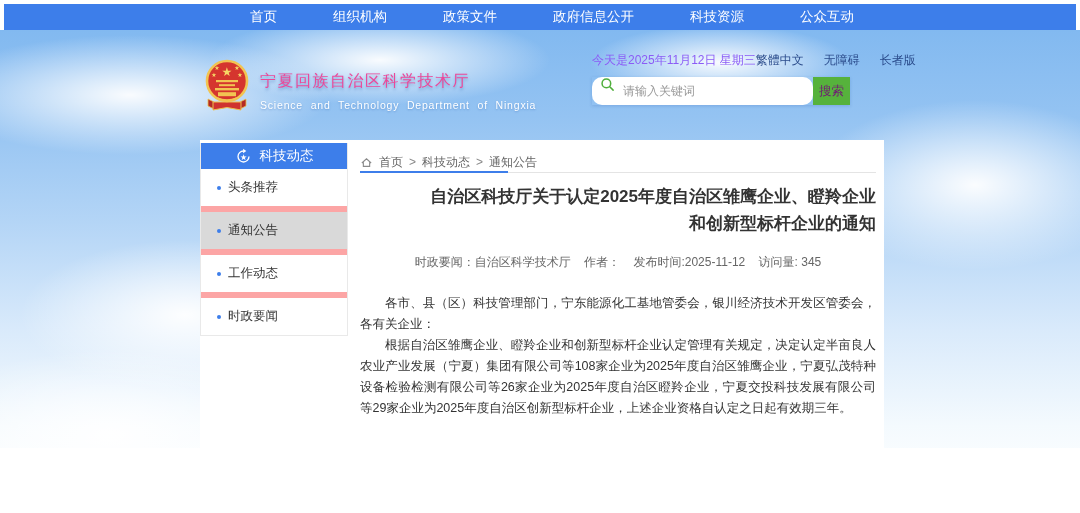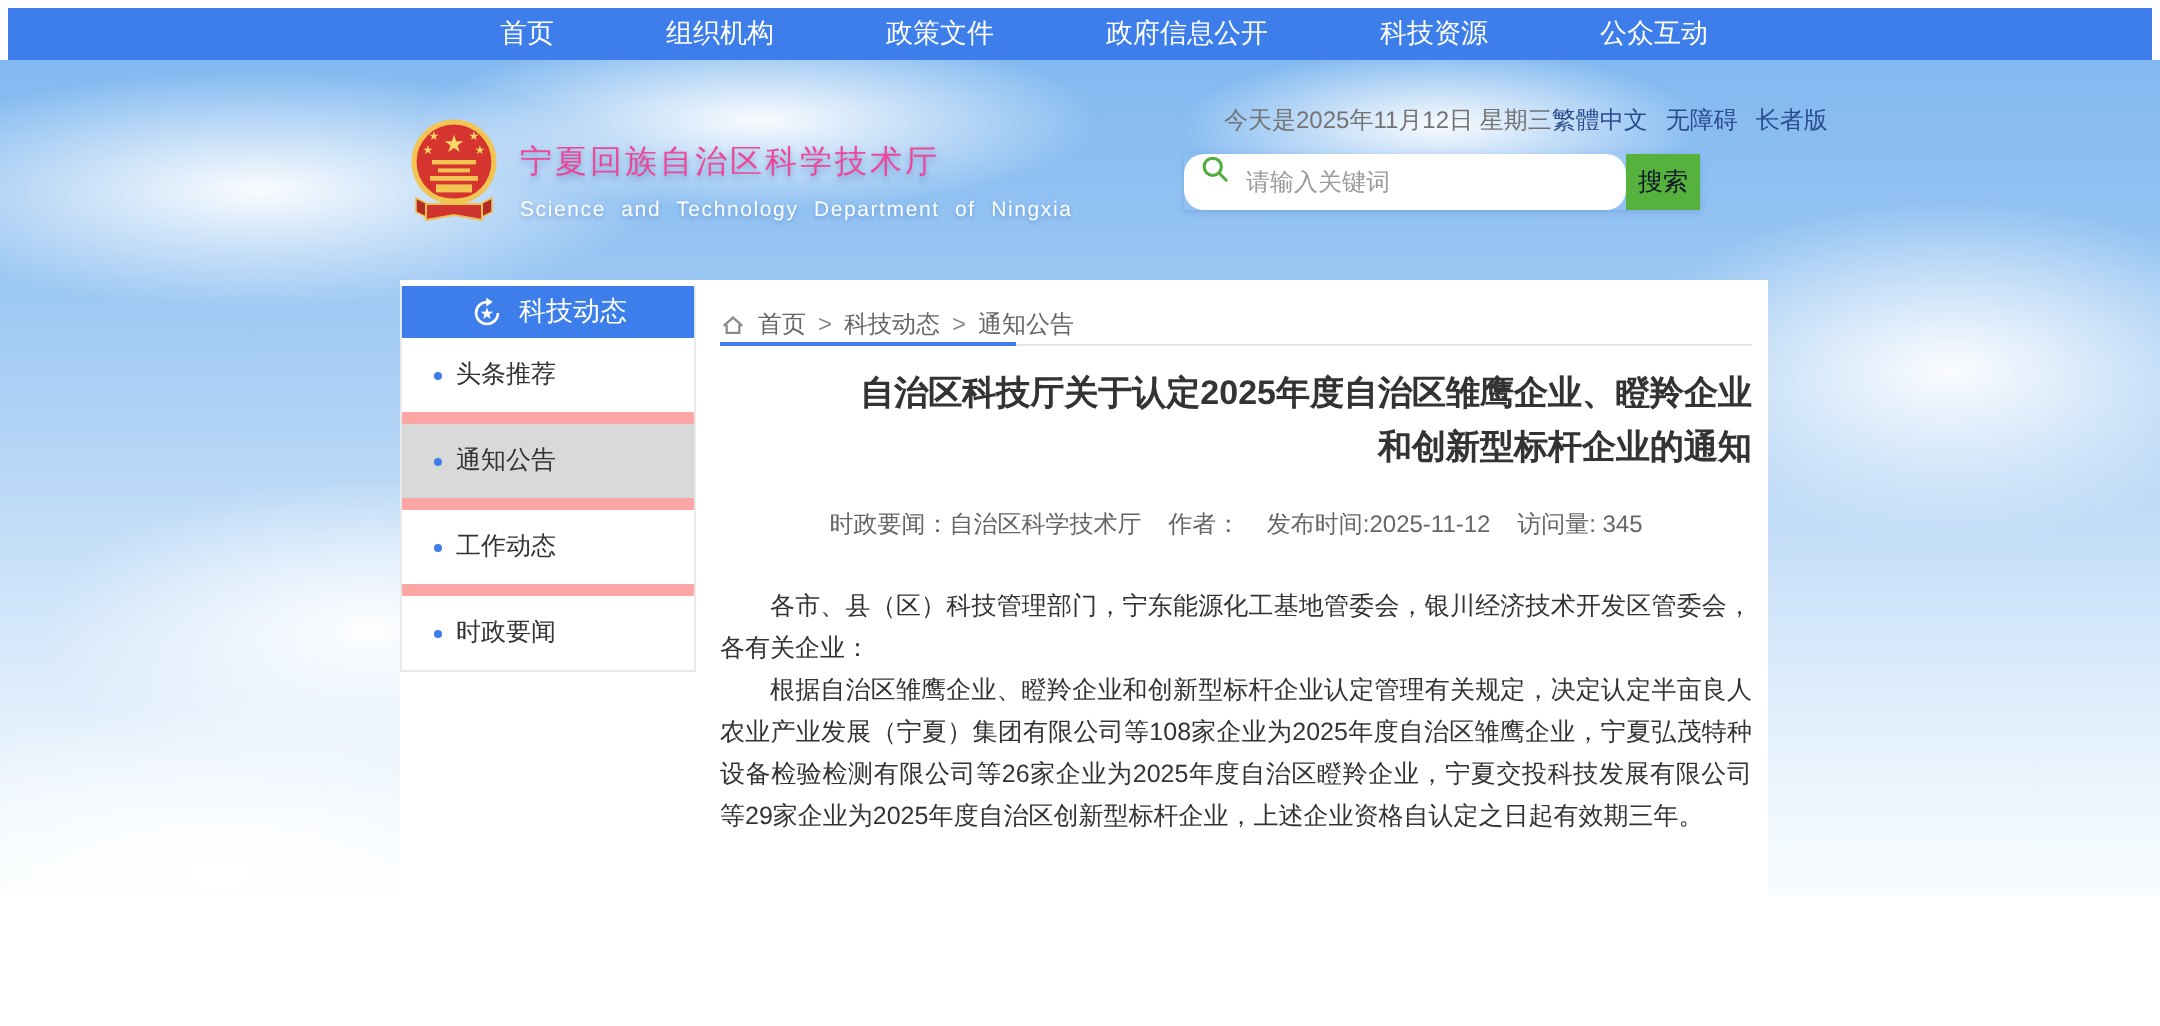--- a/index.html
+++ b/index.html
@@ -23,28 +23,28 @@
   .site-header{position:absolute;left:203px;top:58px;display:flex;gap:9px;align-items:flex-start;z-index:4;}
   .logo{display:block;cursor:pointer;}
   .titles{padding-top:13px;}
   .site-title{color:#ec4899;font-size:16px;font-weight:normal;letter-spacing:1.5px;
               text-shadow:0 2px 3px rgba(25,80,165,.4);white-space:nowrap;}
   .site-subtitle{color:#fff;font-size:10.5px;margin-top:7px;letter-spacing:.8px;word-spacing:4px;
                  text-shadow:0 1px 2px rgba(25,80,165,.35);white-space:nowrap;}
   
   .header-right{position:absolute;left:592px;top:52px;width:284px;z-index:4;}
   .date-row{display:flex;align-items:center;font-size:12px;white-space:nowrap;}
-  .date-text{color:#737373;margin-left:20px;}
-  .quick-links{margin-left:auto;display:flex;gap:9px;}
+  .date-text{color:#8b5cf6;}
+  .quick-links{margin-left:auto;display:flex;gap:20px;}
   .quick-links a{color:#2b4c8c;text-decoration:none;cursor:pointer;}
   .search-row{margin-top:8px;display:flex;width:258px;height:28px;box-shadow:0 1px 3px rgba(50,100,180,.25);}
   .search-box{flex:1;background:#fff;display:flex;padding:0 8px;gap:6px;border-radius:10px;}
   .search-box input{border:none;outline:none;flex:1;font-size:12px;color:#333;min-width:0;background:transparent;}
   .search-box input::placeholder{color:#9a9a9a;}
-  .search-btn{width:37px;background:#56b23c;color:#0f172a;border:none;font-size:12.5px;cursor:pointer;
+  .search-btn{width:37px;background:#56b23c;color:#701a75;border:none;font-size:12.5px;cursor:pointer;
               font-family:inherit;padding:0;}
   
   .content{position:absolute;left:200px;top:140px;width:684px;height:373px;background:#fff;z-index:3;}
   .sidebar{position:absolute;left:0;top:3px;width:146px;background:#fff;border:1px solid #e9e9e9;border-top:none;}
   .sidebar-header{height:26px;background:#3d7eea;color:#fff;display:flex;align-items:center;
                   justify-content:center;gap:8px;font-size:13.5px;}
   .side-item{height:37px;display:flex;align-items:center;padding-left:16px;gap:7px;font-size:12.5px;
              color:#333;border-bottom:6px solid #fca5a5;cursor:pointer;background:#fff;}
   .side-item:last-child{border-bottom:none;}
   .side-item.active{background:#d9d9d9;}

